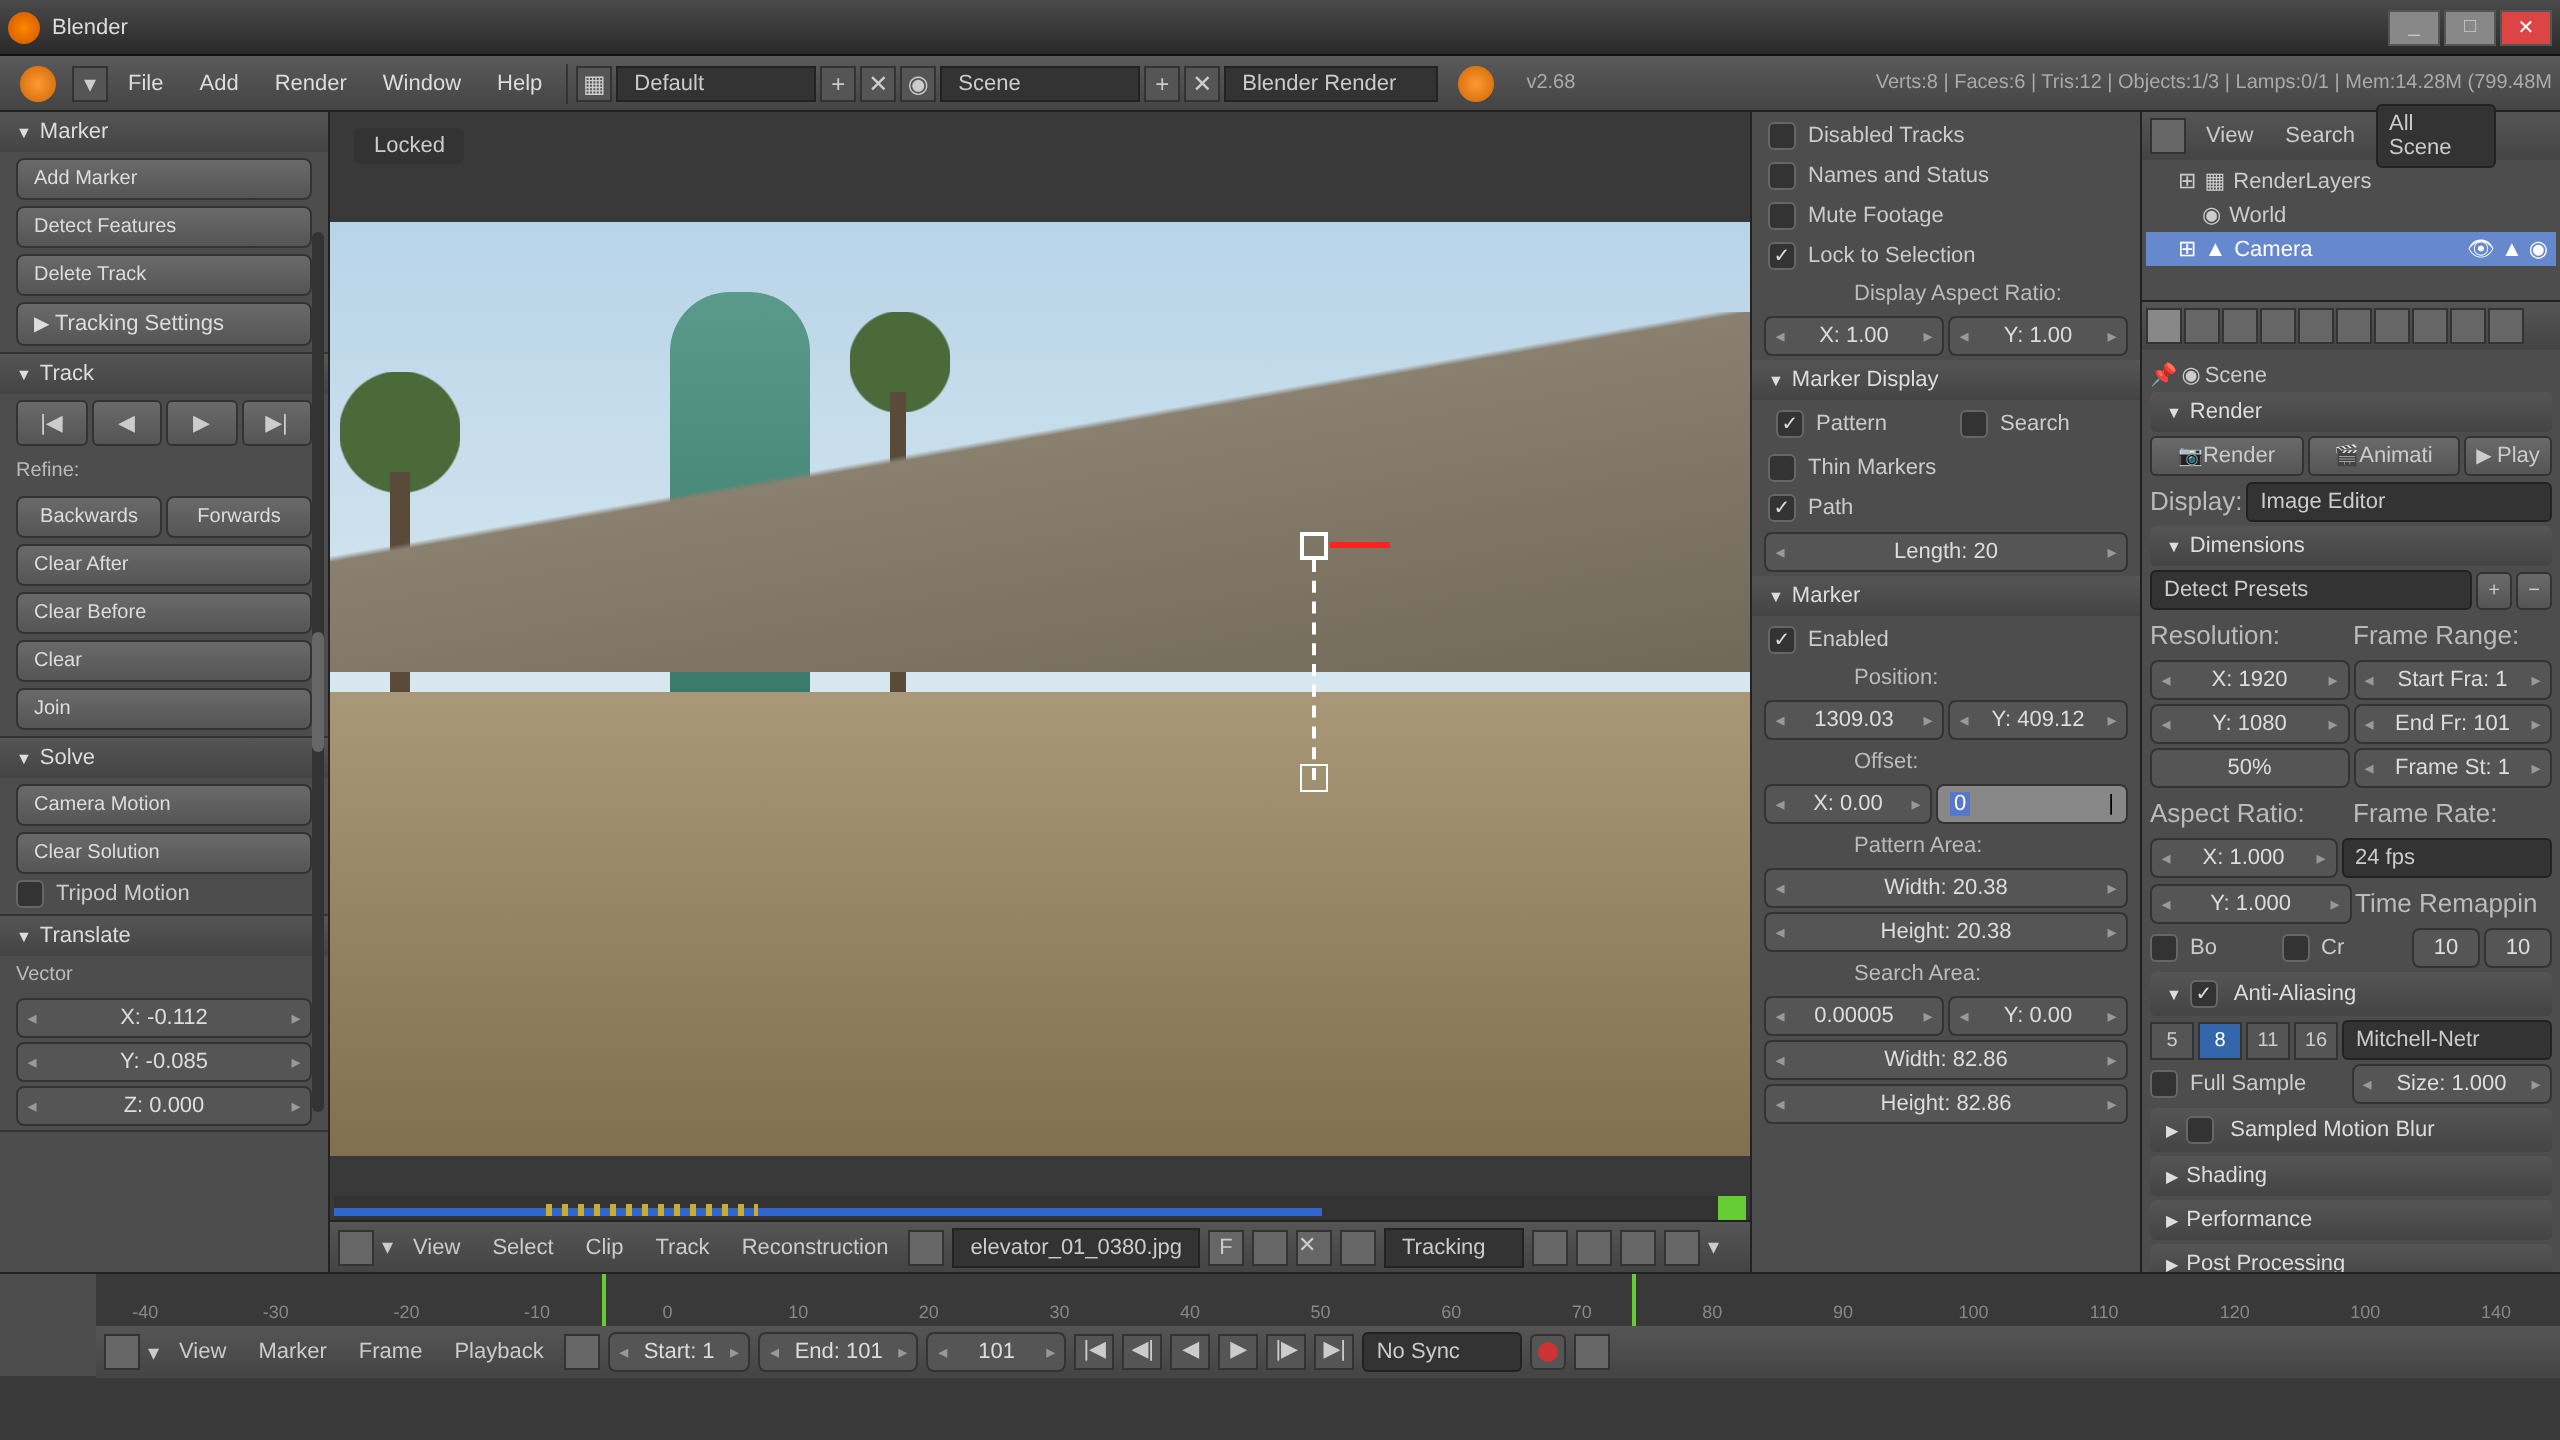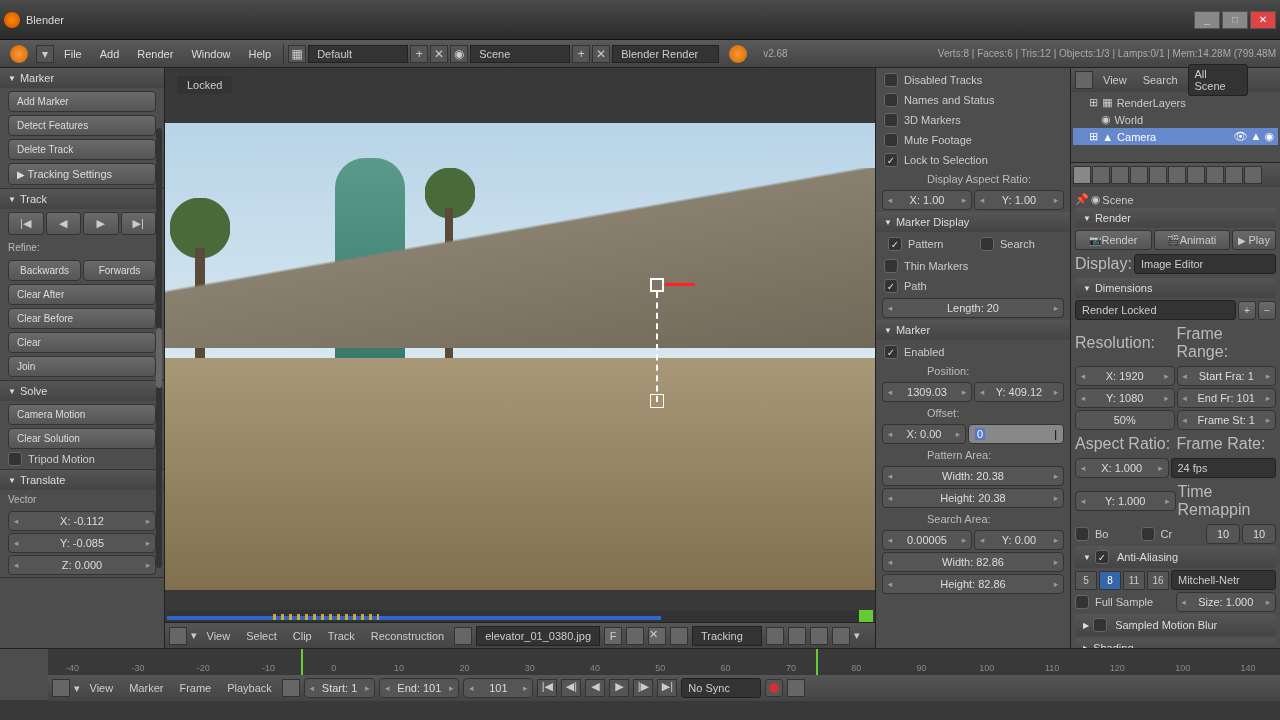--- a/index.html
+++ b/index.html
@@ -1,19 +1,19 @@
 <!DOCTYPE html>
 <html><head>
 <meta charset="utf-8">
 <style>
 * { margin: 0; padding: 0; box-sizing: border-box; font-family: Arial, sans-serif; font-size: 11px; user-select: none; }
 body { background: #393939; color: #ccc; overflow: hidden; width: 1280px; height: 720px; }
 
 
-.titlebar { height: 40px; background: linear-gradient(#4a4a4a, #2a2a2a); display: flex; align-items: center; padding: 0 4px; border-bottom: 1px solid #111; }
+.titlebar { height: 28px; background: linear-gradient(#4a4a4a, #2a2a2a); display: flex; align-items: center; padding: 0 4px; border-bottom: 1px solid #111; }
 .app-icon { width: 16px; height: 16px; background: radial-gradient(#ff8800, #cc5500); border-radius: 50%; margin-right: 6px; }
 .title-text { color: #ddd; flex: 1; }
 .win-btns { display: flex; gap: 2px; }
 .win-btn { width: 26px; height: 18px; border: 1px solid #555; display: flex; align-items: center; justify-content: center; font-size: 10px; cursor: pointer; }
 .win-min { background: #888; }
 .win-max { background: #888; }
 .win-close { background: #d44; color: #fff; }
 
 
 .menubar { height: 28px; background: linear-gradient(#5a5a5a, #444); display: flex; align-items: center; border-bottom: 1px solid #222; padding: 0 4px; gap: 2px; }
@@ -99,21 +99,21 @@
 .properties { flex: 1; overflow-y: auto; }
 .prop-tabs { height: 24px; background: linear-gradient(#555, #444); display: flex; align-items: center; gap: 1px; padding: 0 2px; }
 .prop-tab { width: 18px; height: 18px; background: #666; border: 1px solid #333; }
 .prop-tab.active { background: #888; }
 .prop-body { padding: 4px; }
 .prop-section-hdr { background: linear-gradient(#555, #444); padding: 4px 8px; color: #ddd; display: flex; align-items: center; gap: 4px; margin: 2px 0; border-radius: 3px; }
 .prop-section-hdr::before { content: "▼"; font-size: 8px; }
 .prop-section-hdr.collapsed::before { content: "▶"; }
 .prop-row { display: flex; gap: 2px; margin: 2px 0; align-items: center; }
 .prop-btn { flex: 1; padding: 3px 4px; background: linear-gradient(#6a6a6a, #555); border: 1px solid #333; border-radius: 3px; text-align: center; font-size: 10px; }
-.prop-label { color: #bbb; padding: 3px 0; font-size: 16px; }
+.prop-label { color: #bbb; padding: 3px 0; font-size: 13px; }
 .prop-num { flex: 1; display: flex; background: #555; border: 1px solid #333; border-radius: 4px; align-items: center; }
 .prop-dropdown { flex: 1; background: #333; border: 1px solid #222; padding: 3px 6px; border-radius: 3px; }
 .aa-btn { width: 22px; padding: 3px 0; background: #555; border: 1px solid #333; text-align: center; font-size: 10px; }
 .aa-btn.active { background: #3366aa; color: #fff; }
 
 
 .timeline-area { height: 52px; background: #4d4d4d; border-top: 1px solid #222; padding-left: 48px; }
 .timeline-ruler { height: 26px; background: #393939; position: relative; display: flex; align-items: flex-end; }
 .ruler-mark { position: absolute; bottom: 2px; color: #888; font-size: 9px; transform: translateX(-50%); }
 .playhead { position: absolute; top: 0; bottom: 0; width: 2px; background: #66cc33; }
@@ -267,24 +267,20 @@
     <div class="track-check">
         <div class="track-checkbox"></div>
         <span>Disabled Tracks</span>
       </div>
     <div class="track-check">
         <div class="track-checkbox"></div>
         <span>Names and Status</span>
       </div>
     <div class="track-check">
         <div class="track-checkbox"></div>
-        <span>3D Markers</span>
-      </div>
-    <div class="track-check">
-        <div class="track-checkbox"></div>
         <span>Mute Footage</span>
       </div>
     <div class="track-check">
         <div class="track-checkbox checked"></div>
         <span>Lock to Selection</span>
       </div>
     <div class="track-label-row">Display Aspect Ratio:</div>
     <div class="track-num-row">
       <div class="track-num">
           <span class="num-arrow">◂</span>
@@ -437,21 +433,21 @@
           <div class="prop-btn">📷<span>Render</span></div>
           <div class="prop-btn">🎬<span>Animati</span></div>
           <div class="prop-btn" style="flex:0 0 44px">▶ <span>Play</span></div>
         </div>
         <div class="prop-row">
           <span class="prop-label">Display:</span>
           <div class="prop-dropdown">Image Editor</div>
         </div>
         <div class="prop-section-hdr">Dimensions</div>
         <div class="prop-row">
-          <div class="prop-dropdown">Render Locked</div>
+          <div class="prop-dropdown">Detect Presets</div>
           <div class="prop-btn" style="flex:0 0 18px">+</div>
           <div class="prop-btn" style="flex:0 0 18px">−</div>
         </div>
         <div class="prop-row">
           <span class="prop-label" style="flex:1">Resolution:</span>
           <span class="prop-label" style="flex:1">Frame Range:</span>
         </div>
         <div class="prop-row">
           <div class="prop-num">
               <span class="num-arrow">◂</span>

